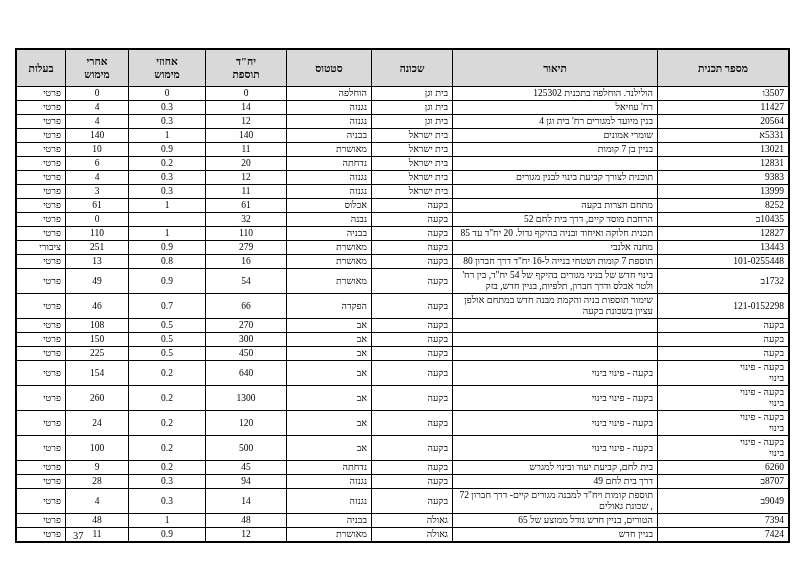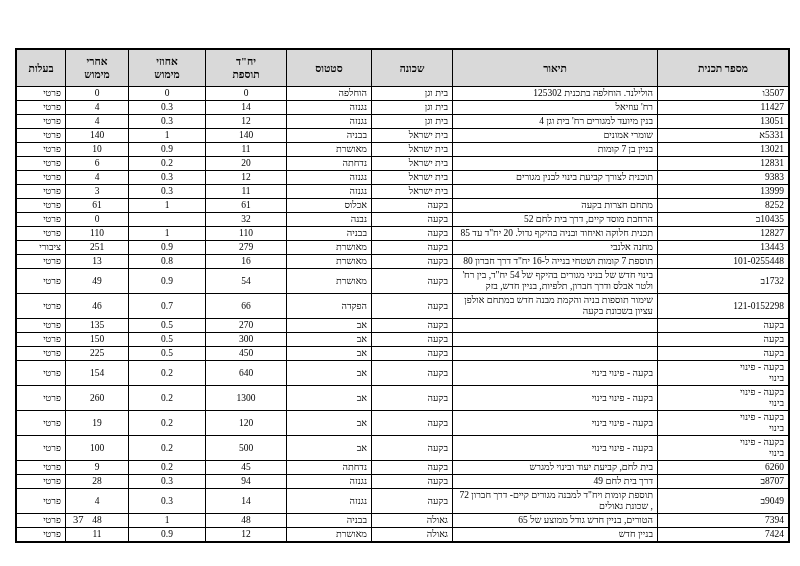--- a/index.html
+++ b/index.html
@@ -59,21 +59,21 @@
   .col-status      { width: 80px;  }
   .col-units       { width: 76px;  }
   .col-pct         { width: 72px;  }
   .col-after       { width: 58px;  }
   .col-ownership   { width: 44px;  }
   table.plans tbody td.col-units,
   table.plans tbody td.col-pct,
   table.plans tbody td.col-after { text-align: center; }
   .page-number {
     position: absolute;
-    top: 514px;
+    top: 530px;
     left: 73px;
     font-size: 10.5px;
     direction: ltr;
   }
 </style>
 </head>
 <body>
 
 <div class="page">
   <div class="table-wrap">
@@ -108,21 +108,21 @@
             <td class="col-plan">11427</td>
             <td class="col-desc">רח' עוזיאל</td>
             <td class="col-neighborhood">בית וגן</td>
             <td class="col-status">נגנזה</td>
             <td class="col-units">14</td>
             <td class="col-pct">0.3</td>
             <td class="col-after">4</td>
             <td class="col-ownership">פרטי</td>
           </tr>
           <tr>
-            <td class="col-plan">13051</td>
+            <td class="col-plan">20564</td>
             <td class="col-desc">בנין מיועד למגורים רח' בית וגן 4</td>
             <td class="col-neighborhood">בית וגן</td>
             <td class="col-status">נגנזה</td>
             <td class="col-units">12</td>
             <td class="col-pct">0.3</td>
             <td class="col-after">4</td>
             <td class="col-ownership">פרטי</td>
           </tr>
           <tr>
             <td class="col-plan">5331א</td>
@@ -244,21 +244,21 @@
             <td class="col-after">46</td>
             <td class="col-ownership">פרטי</td>
           </tr>
           <tr>
             <td class="col-plan">בקעה</td>
             <td class="col-desc"></td>
             <td class="col-neighborhood">בקעה</td>
             <td class="col-status">אב</td>
             <td class="col-units">270</td>
             <td class="col-pct">0.5</td>
-            <td class="col-after">135</td>
+            <td class="col-after">108</td>
             <td class="col-ownership">פרטי</td>
           </tr>
           <tr>
             <td class="col-plan">בקעה</td>
             <td class="col-desc"></td>
             <td class="col-neighborhood">בקעה</td>
             <td class="col-status">אב</td>
             <td class="col-units">300</td>
             <td class="col-pct">0.5</td>
             <td class="col-after">150</td>
@@ -297,21 +297,21 @@
             <td class="col-ownership">פרטי</td>
           </tr>
           <tr>
             <td class="col-plan">בקעה - פינוי
 בינוי</td>
             <td class="col-desc">בקעה - פינוי בינוי</td>
             <td class="col-neighborhood">בקעה</td>
             <td class="col-status">אב</td>
             <td class="col-units">120</td>
             <td class="col-pct">0.2</td>
-            <td class="col-after">19</td>
+            <td class="col-after">24</td>
             <td class="col-ownership">פרטי</td>
           </tr>
           <tr>
             <td class="col-plan">בקעה - פינוי
 בינוי</td>
             <td class="col-desc">בקעה - פינוי בינוי</td>
             <td class="col-neighborhood">בקעה</td>
             <td class="col-status">אב</td>
             <td class="col-units">500</td>
             <td class="col-pct">0.2</td>

